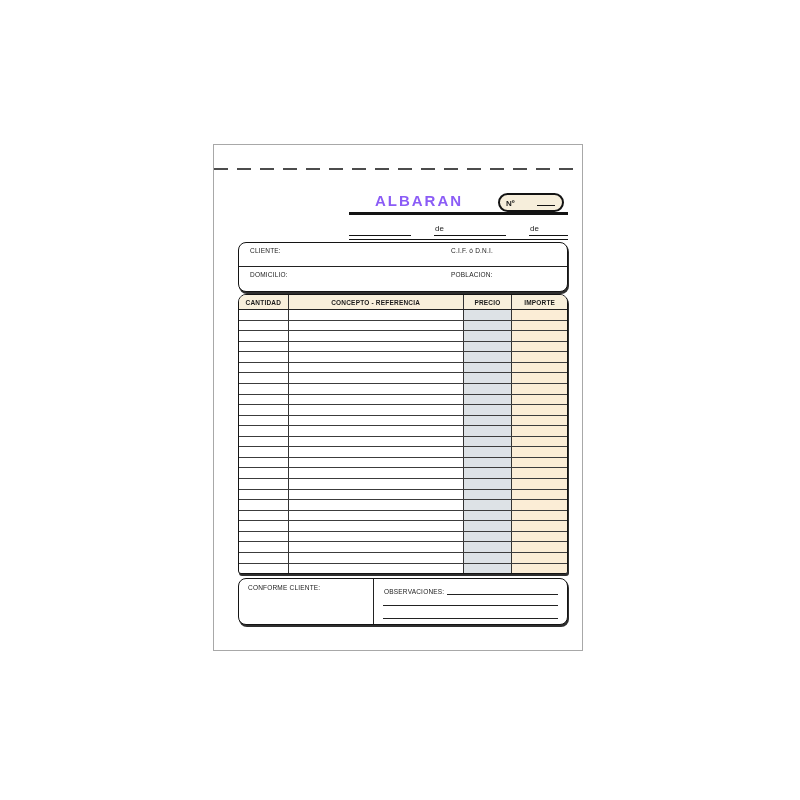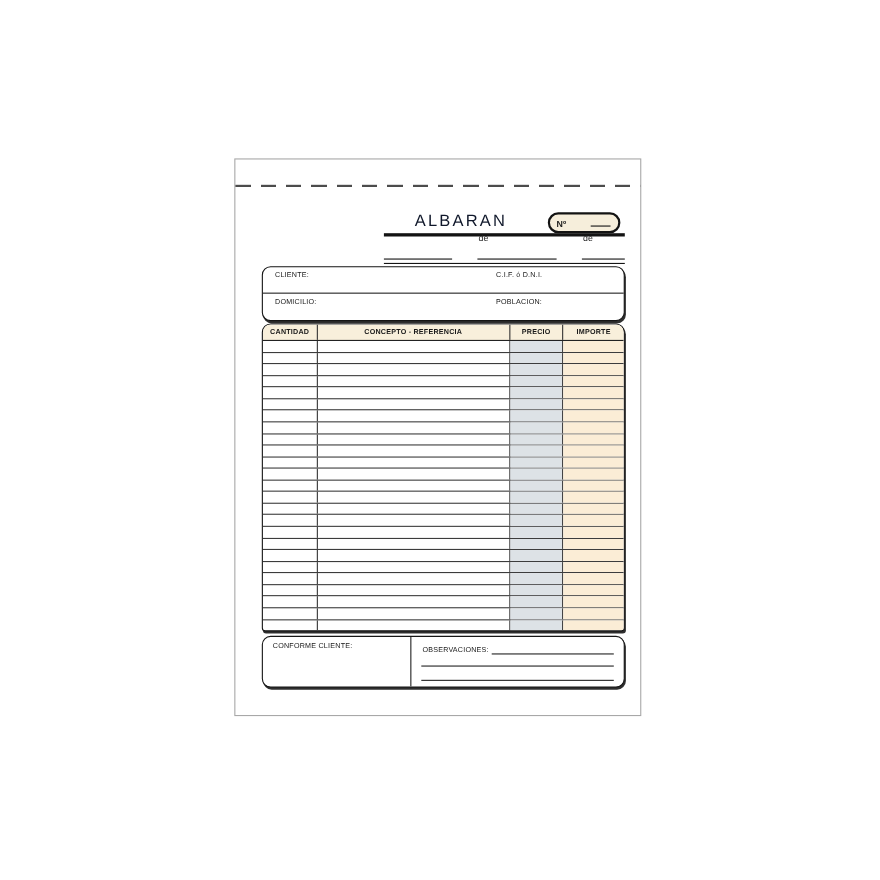--- a/index.html
+++ b/index.html
@@ -14,41 +14,41 @@
   }
 
   .perforation {
     position:absolute; left:0; right:0; top:23px; height:2px;
     background:repeating-linear-gradient(90deg,#4c4c4c 0 14px, transparent 14px 23px);
   }
 
   
   .albaran-title {
     position:absolute; left:130px; top:48px; width:150px;
-    text-align:center; font-size:15px; font-weight:400; letter-spacing:2px;
-    color:#0f172a; line-height:15px;
+    text-align:center; font-size:15px; font-weight:700; letter-spacing:2px;
+    color:#8b5cf6; line-height:15px;
   }
   .title-rule {
     position:absolute; left:135px; top:67px; width:219px; height:2.5px; background:#131313;
   }
   .num-pill {
     position:absolute; left:284px; top:48px; width:66px; height:19px;
     border:2px solid #131313; border-radius:10px; background:#F6EEDB;
     display:flex; align-items:stretch; padding:0 5px 0 6px;gap:20px;
   }
   .num-label { font-size:8px; font-weight:700; line-height:17px; }
   .pill-line { flex:1; height:11px; border-bottom:1.5px solid #131313; margin-left:2px; margin-right:2px; }
 
   
   .date-row { position:absolute; left:135px; top:78px; width:219px; height:14px; }
   .date-seg { position:absolute; top:0; height:13px; border-bottom:1.5px solid #131313; }
   .seg1 { left:0;   width:62px; }
   .seg2 { left:85px; width:72px; }
   .seg3 { left:180px; width:39px; }
-  .de { position:absolute; bottom:16px; font-size:8px; color:#222;padding-left:20px; }
+  .de { position:absolute; bottom:4px; font-size:8px; color:#222;padding-left:20px; }
   .de1 { left:66px; } .de2 { left:161px; }
   .date-underline { position:absolute; left:135px; top:94px; width:219px; height:1.2px; background:#151515; }
 
   
   .obox {
     position:absolute; left:24px; width:330px;
     border:1.5px solid #141414; box-shadow:1px 2px 0 #2e2e2e; background:#fff;
   }
 
   

